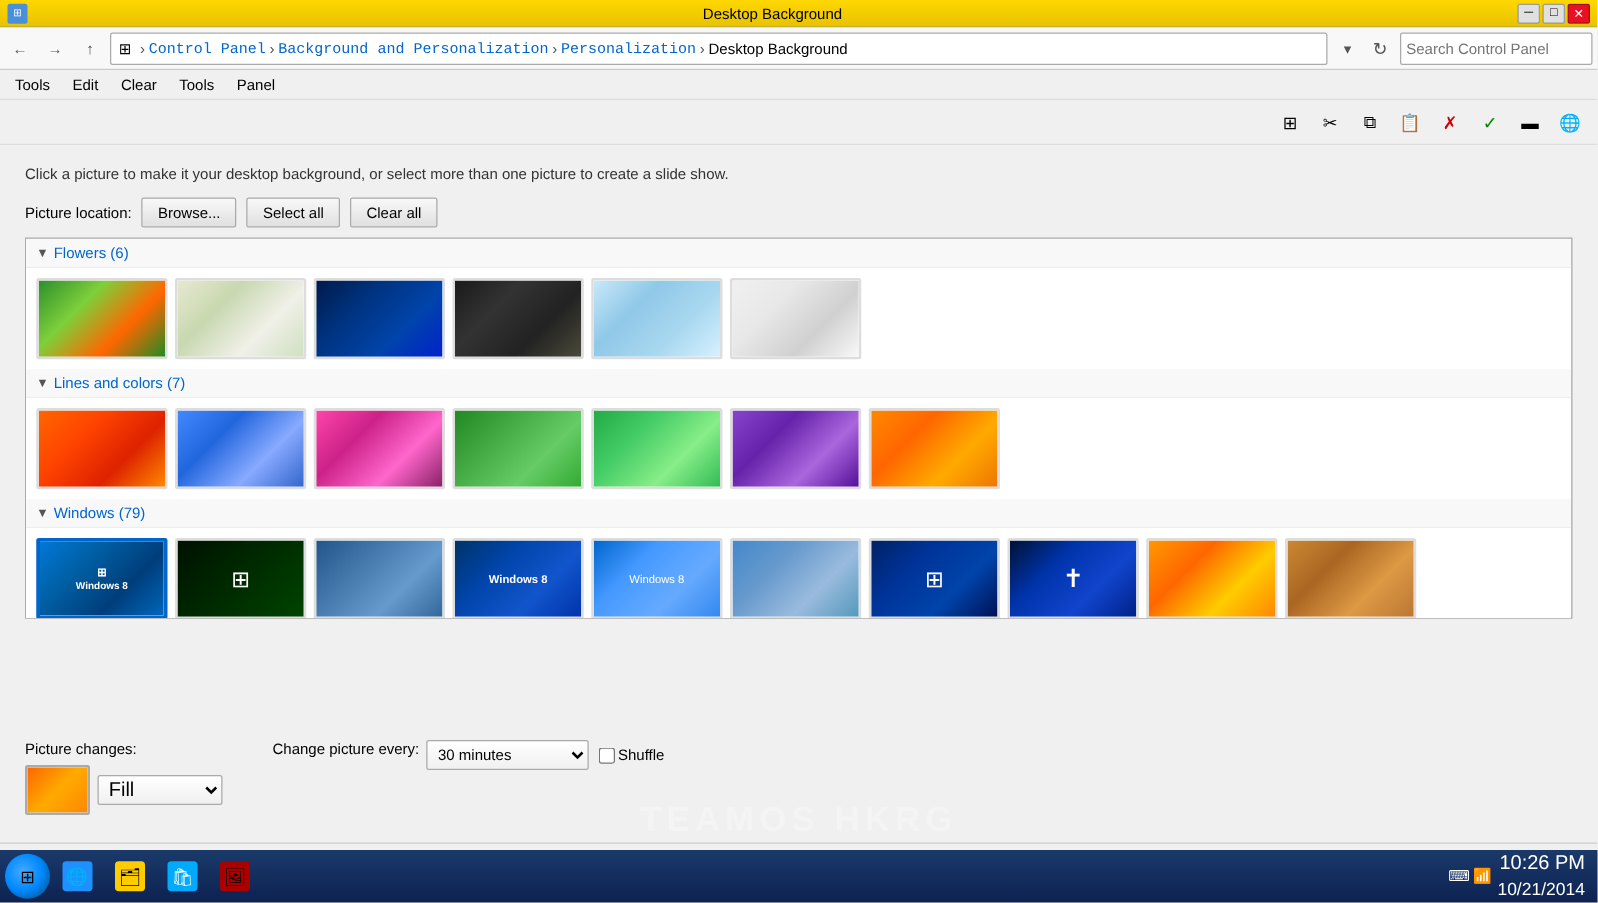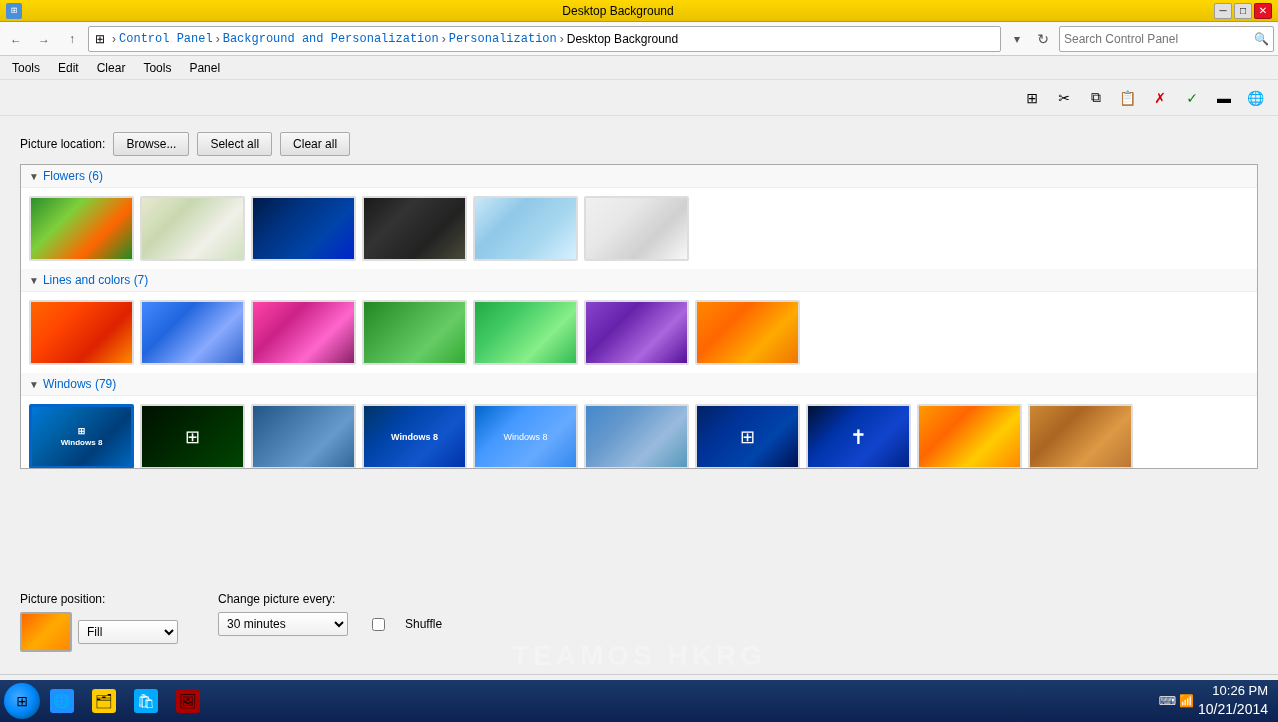--- a/index.html
+++ b/index.html
@@ -44,21 +44,21 @@
       padding: 0 6px;
       font-size: 12px;
       color: #000;
       overflow: hidden;
     }
     .breadcrumb-bar .crumb { color: #0066cc; cursor: pointer; white-space: nowrap; font-family: Liberation Mono, monospace; }
     .breadcrumb-bar .sep { margin: 0 3px; color: #555; }
     .breadcrumb-bar .current { color: #000; white-space: nowrap; }
     .refresh-btn { width: 24px; height: 24px; display: flex; align-items: center; justify-content: center; cursor: pointer; border-radius: 3px; font-size: 14px; color: #555; }
     .search-box {
-      width: 215px;
+      width: 154px;
       height: 26px;
       border: 1px solid #aaa;
       border-radius: 2px;
       display: flex;
       align-items: center;
       background: white;
       padding: 0 4px;
     }
     .search-box input { border: none; outline: none; flex: 1; font-size: 12px; color: #666; background: transparent; }
     .search-icon { color: #777; font-size: 12px; }
@@ -222,38 +222,38 @@
     .position-group { display: flex; flex-direction: column; gap: 6px; }
     .position-label { font-size: 12px; }
     .position-selector { display: flex; align-items: center; gap: 6px; }
     .position-thumb { width: 52px; height: 40px; border: 2px solid #aaa; border-radius: 2px; overflow: hidden; cursor: pointer; }
     .position-select {
       height: 24px;
       width: 100px;
       border: 1px solid #aaa;
       border-radius: 2px;
       background: linear-gradient(to bottom, white, #f0f0f0);
-      font-size: 12px;
-      padding: 0 4px;
-      cursor: pointer;
-    }
-    .interval-group { display: flex; flex-direction: column; gap: 6px; }
+      font-size: 16px;
+      padding: 0 4px;
+      cursor: pointer;
+    }
+    .interval-group { display: flex; flex-direction: row; gap: 6px; }
     .interval-label { font-size: 12px; }
     .interval-row { display: flex; align-items: center; gap: 8px; }
     .interval-select {
       height: 24px;
       width: 130px;
       border: 1px solid #aaa;
       border-radius: 2px;
       background: linear-gradient(to bottom, white, #f0f0f0);
       font-size: 12px;
       padding: 0 4px;
       cursor: pointer;
     }
-    .checkbox-row { display: flex; align-items: center; gap: 20px; font-size: 12px; cursor: pointer; margin-left: 16px; }
+    .checkbox-row { display: flex; align-items: center; gap: 2px; font-size: 12px; cursor: pointer; }
     .checkbox-row input { cursor: pointer; }
 
     
     #save-cancel-bar {
       background: #f0f0f0;
       height: 50px;
       border-top: 1px solid #ccc;
       display: flex;
       align-items: center;
       justify-content: flex-end;
@@ -310,21 +310,21 @@
     .taskbar-spacer { flex: 1; }
     .taskbar-right {
       display: flex;
       align-items: center;
       gap: 4px;
       padding: 0 6px;
       font-size: 11px;
       color: white;
     }
     .taskbar-text { text-align: right; line-height: 1.4; cursor: pointer; }
-    .taskbar-text .time { font-size: 13px; }
+    .taskbar-text .time { font-size: 16px; }
     .taskbar-text .date { font-size: 14px; }
     .taskbar-sys-icons { display: flex; align-items: center; gap: 3px; color: white; font-size: 12px; }
 
     
     .watermark {
       position: fixed;
       bottom: 50px;
       left: 50%;
       transform: translateX(-50%);
       font-size: 28px;
@@ -388,20 +388,21 @@
   <div class="tool-btn">✂</div>
   <div class="tool-btn">⧉</div>
   <div class="tool-btn">📋</div>
   <div class="tool-btn" style="color:#cc0000;">✗</div>
   <div class="tool-btn" style="color:#008800;">✓</div>
   <div class="tool-btn">▬</div>
   <div class="tool-btn">🌐</div>
 </div>
 
 <div id="main-content">
+  <div class="page-subtitle">Click a picture to make it your desktop background, or select more than one picture to create a slide show.</div>
 
   <div class="controls-row">
     <span class="label">Picture location:</span>
     <button class="btn">Browse...</button>
     <button class="btn">Select all</button>
     <button class="btn">Clear all</button>
   </div>
 
   <div class="gallery-container">
 
@@ -495,21 +496,21 @@
         </div>
       <div class="thumb">
           <div class="thumb-inner win10"></div>
         </div>
     </div>
   </div>
 </div>
 
 <div id="bottom-controls">
   <div class="position-group">
-    <span class="position-label">Picture position:</span>
+    <span class="position-label">Picture changes:</span>
     <div class="position-selector">
       <div class="position-thumb">
         <div style="width:100%;height:100%;background:linear-gradient(135deg,#ff6600,#ffaa00,#ff8800);"></div>
       </div>
       <select class="position-select">
         <option>Fill</option>
         <option>Fit</option>
         <option>Stretch</option>
         <option>Tile</option>
         <option>Center</option>

